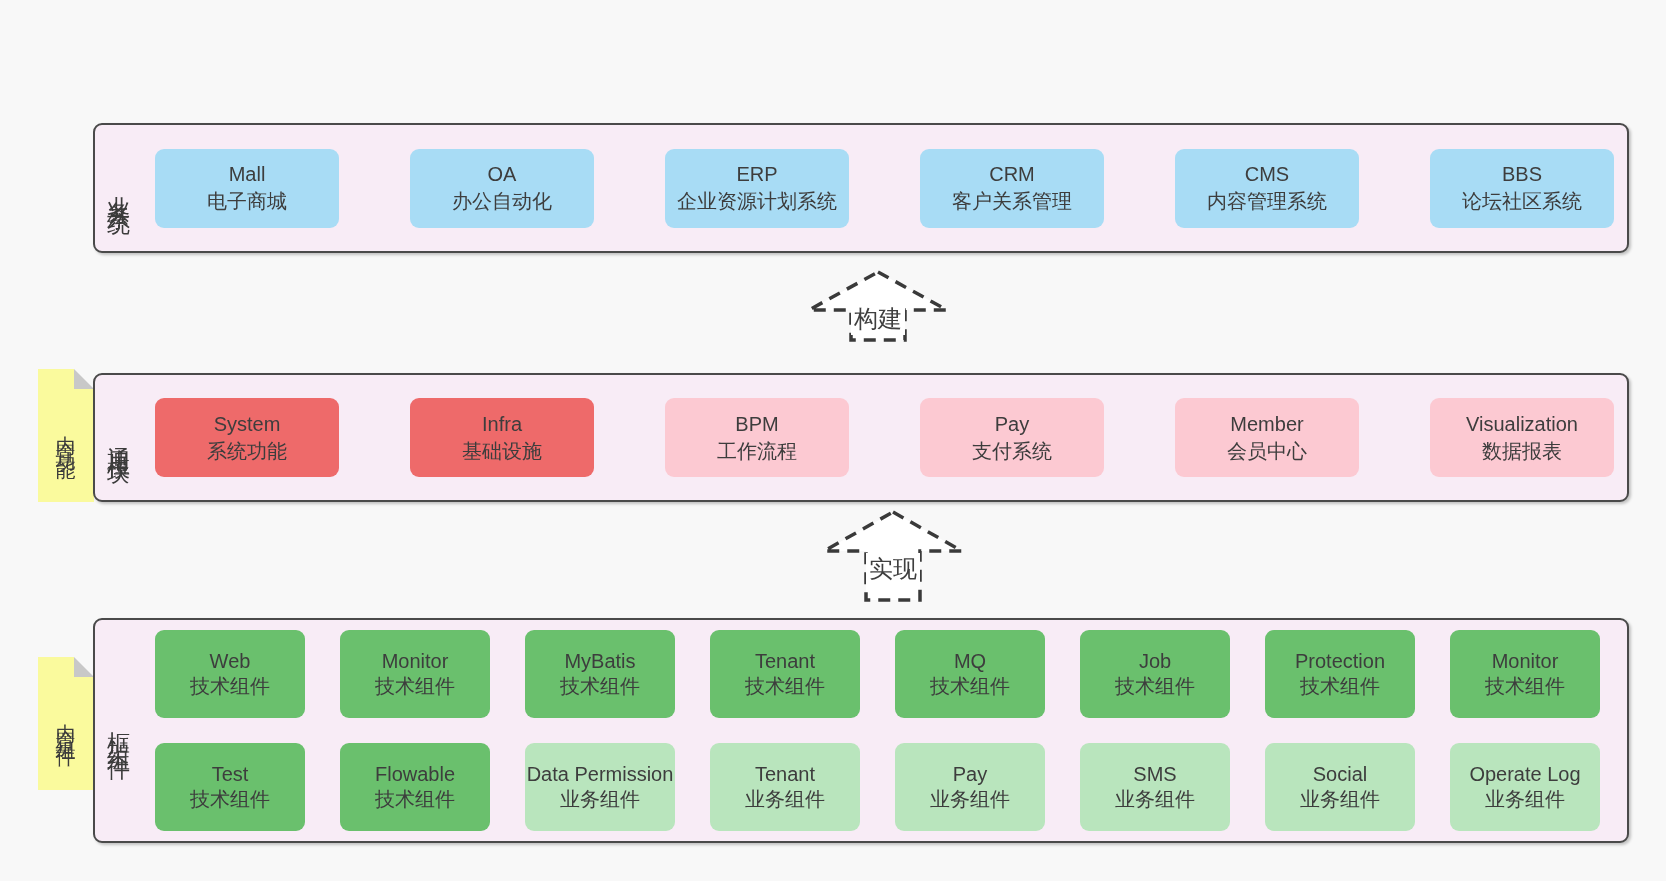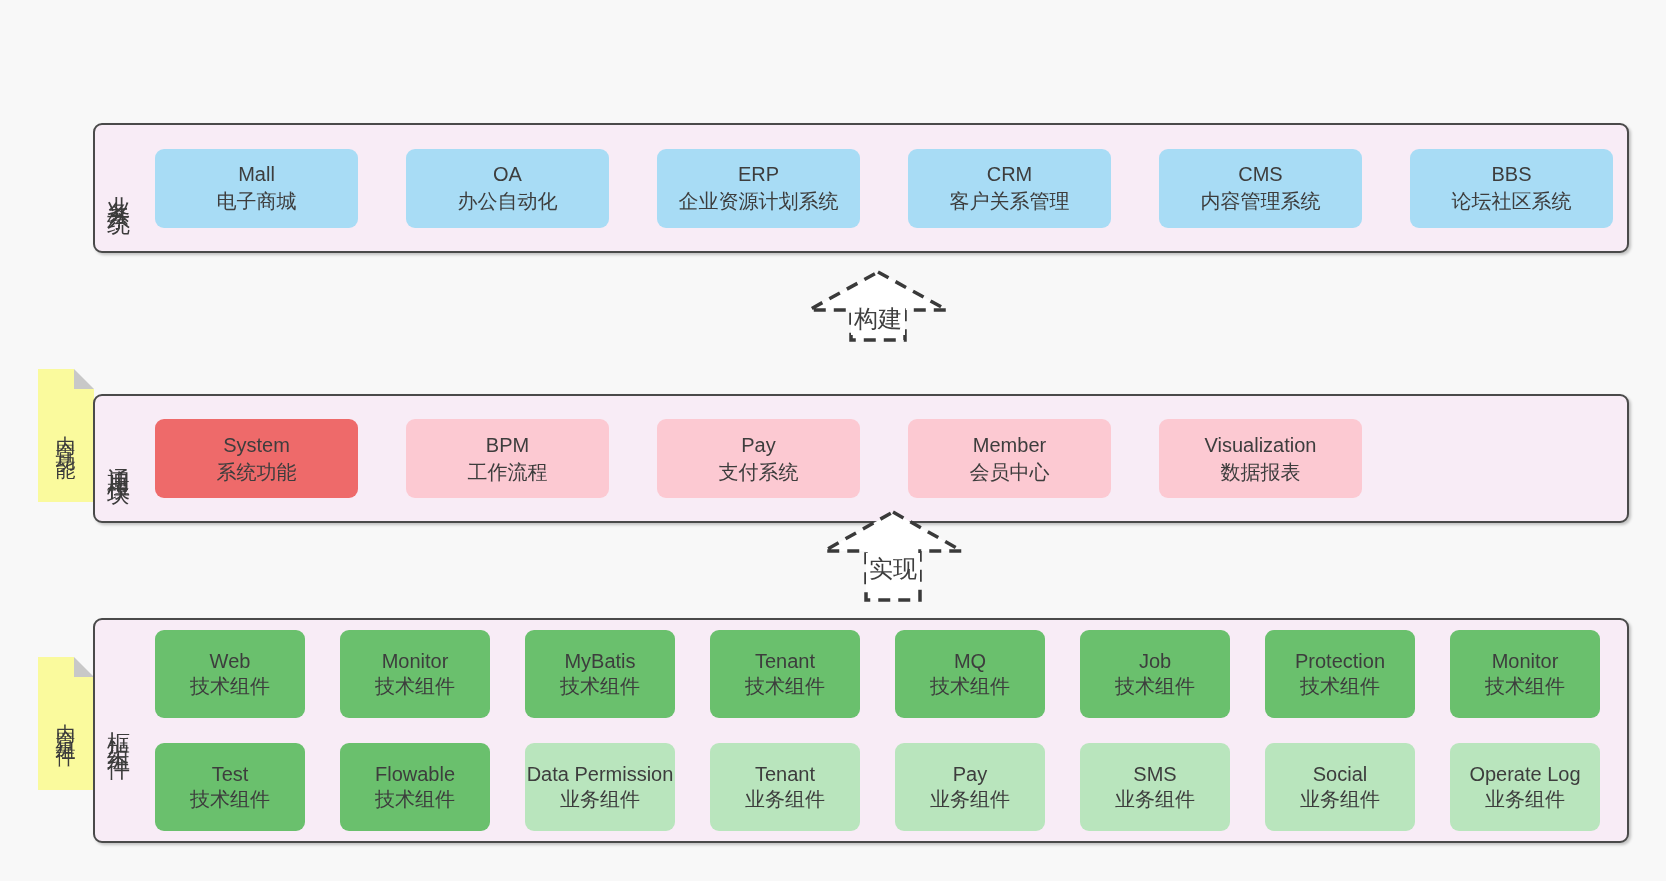--- a/index.html
+++ b/index.html
@@ -9,36 +9,36 @@
     font-family:"Liberation Sans","DejaVu Sans",sans-serif;
   }
 
   
   .band {
     position:absolute; left:93px; width:1536px; box-sizing:border-box;
     background:#f8ecf6; border:2px solid #4a4a4a; border-radius:9px;
     box-shadow:2px 2px 3px rgba(0,0,0,.22); z-index:1;
   }
   .band-1 { top:123px; height:130px; }
-  .band-2 { top:373px; height:129px;margin-top:21px; }
+  .band-2 { top:373px; height:129px; }
   .band-3 { top:618px; height:225px; }
 
   .side-label {
     position:absolute; left:12px; top:50%; transform:translateY(-50%);
     writing-mode:vertical-rl; text-orientation:upright;
     font-size:23px; color:#3b3b3b; letter-spacing:5px; line-height:1;
   }
   .band-3 .side-label { letter-spacing:9px; }
 
   .rows {
     position:absolute; left:60px; right:13px; top:0; height:100%;
     display:flex; flex-direction:column; justify-content:center; gap:25px;
   }
   .box-row { display:flex; }
-  .band-1 .box-row, .band-2 .box-row { gap:48px; }
+  .band-1 .box-row, .band-2 .box-row { gap:71px; }
   .band-3 .box-row { gap:35px; }
 
   .box {
     display:flex; flex-direction:column; align-items:center; justify-content:center;
     border-radius:9px; text-align:center; box-sizing:border-box;
   }
   .band-1 .box, .band-2 .box { width:203px; height:79px; }
   .band-3 .box { width:150px; height:88px; }
   .box-title, .box-sub { font-size:20px; line-height:27px; color:#3d3d3d; }
   .band-3 .box-title, .band-3 .box-sub { line-height:25px; }
@@ -132,20 +132,24 @@
   </div>
 
   <div class="band band-2">
     <span class="side-label">通用模块</span>
     <div class="rows">
         <div class="box-row">
           <div class="box red">
             <div class="box-title">System</div>
             <div class="box-sub">系统功能</div>
           </div>
+          <div class="box red">
+            <div class="box-title">Infra</div>
+            <div class="box-sub">基础设施</div>
+          </div>
           <div class="box pink">
             <div class="box-title">BPM</div>
             <div class="box-sub">工作流程</div>
           </div>
           <div class="box pink">
             <div class="box-title">Pay</div>
             <div class="box-sub">支付系统</div>
           </div>
           <div class="box pink">
             <div class="box-title">Member</div>

